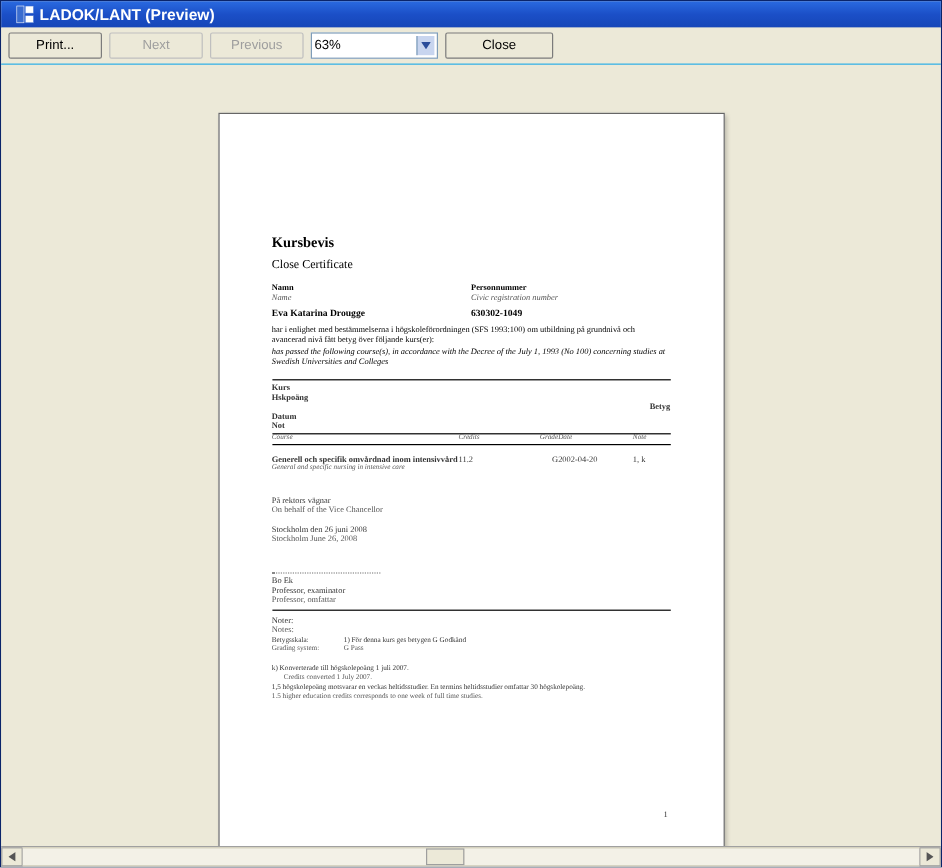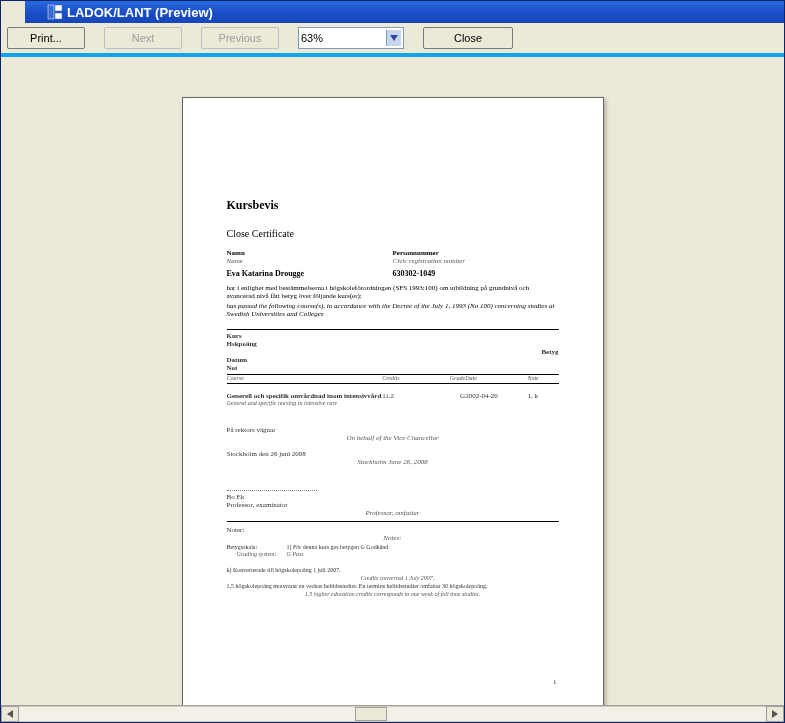--- a/index.html
+++ b/index.html
@@ -1,49 +1,49 @@
 <!DOCTYPE html>
 <html><head>
 <meta charset="utf-8">
 <style>
   html,body{margin:0;padding:0;font-family:Tahoma,Arial,sans-serif;font-size:11px;background:#ece9d8;}
   .window{width:785px;height:723px;border:1px solid #0a246a;box-sizing:border-box;position:relative;background:#ece9d8;display:flex;flex-direction:column;}
-  .titlebar{height:22px;background:linear-gradient(to bottom,#2a6ae0 0%,#1b4fc7 50%,#1646b8 100%);color:#fff;font-weight:bold;display:flex;align-items:center;padding:0 22px;font-size:13px;margin-left:24px;}
+  .titlebar{height:22px;background:linear-gradient(to bottom,#2a6ae0 0%,#1b4fc7 50%,#1646b8 100%);color:#fff;font-weight:bold;display:flex;align-items:center;padding:0 12px;font-size:13px;}
   .titlebar .appicon{width:16px;height:16px;margin-right:4px;display:inline-block;}
   .appicon svg{display:block;}
-  .toolbar{height:26px;background:#ece9d8;border-bottom:4px solid #0ea5e9;display:flex;align-items:center;padding:2px 6px;gap:19px;}
+  .toolbar{height:26px;background:#ece9d8;border-bottom:1px solid #0ea5e9;display:flex;align-items:center;padding:2px 6px;gap:6px;}
   .btn{height:20px;min-width:60px;padding:0 8px;background:#ece9d8;border:1px solid #7b7b7b;border-radius:2px;font-size:11px;cursor:pointer;display:flex;align-items:center;justify-content:center;}
   .btn.disabled{color:#9e9e9e;border-color:#bfbfbf;cursor:default;}
   .zoom{height:20px;width:100px;border:1px solid #7f9db9;background:#fff;font-size:11px;padding:0 2px;display:flex;align-items:center;justify-content:space-between;}
   .zoom .tri{width:14px;height:16px;background:#c8d5ef;border-left:1px solid #7f9db9;display:flex;align-items:center;justify-content:center;}
   .tri svg{display:block;}
   .viewport{flex:1;background:#ece9d8;position:relative;overflow:hidden;}
   .page{position:absolute;left:50%;top:40px;transform:translateX(-50%);width:420px;height:618px;background:#fff;border:1px solid #666;box-shadow:2px 2px 4px rgba(0,0,0,0.25);}
   .doc{position:absolute;left:44px;right:44px;top:100px;font-family:"Times New Roman",serif;color:#333;}
-  .doc h1{font-size:12px;margin:0 0 15px 0;font-weight:bold;color:#000;}
+  .doc h1{font-size:12px;margin:0 0 5px 0;font-weight:bold;color:#000;}
   .doc .sub{font-size:10px;margin:0 0 10px 0;color:#000;}
   .rowhdr{display:flex;font-size:7px;color:#000;}
   .rowhdr .c1{flex:1;}
   .rowhdr .c2{flex:1;}
   .ital{font-style:italic;color:#555;font-size:7px;}
   .name{font-size:8px;font-weight:bold;color:#000;margin:4px 0 6px 0;}
   .para{font-size:7px;line-height:1.2;color:#000;margin-bottom:1px;}
   .tbl{margin-top:10px;}
   .thead{display:flex;font-size:7px;font-weight:bold;border-top:1px solid #000;border-bottom:1px solid #000;padding:2px 0;flex-direction:column;}
   .thead2{display:flex;font-size:6px;font-style:italic;color:#555;border-bottom:1px solid #000;padding:0 0 2px 0;}
   .tc1{flex:3;}
   .tc2{flex:1;}
   .tc3{flex:0.6;text-align:right;}
   .tc4{flex:1.2;}
   .tc5{flex:0.6;}
   .trow{display:flex;font-size:7px;padding-top:8px;}
   .trow .tc1{font-weight:bold;}
   .trow-it{display:flex;font-size:6px;font-style:italic;color:#555;}
   .sig{margin-top:20px;font-size:7px;}
-  .sig .it{font-style:italic;color:#555;text-align:center;}
+  .sig .it{color:#555;}
   .sigline{border-top:1px dotted #888;width:90px;margin:24px 0 2px 0;}
   .ruler{border-top:1px solid #000;margin:4px 0 4px 0;}
   .small{font-size:6px;line-height:1.3;}
   .pgno{position:absolute;bottom:30px;right:46px;font-family:"Times New Roman",serif;font-size:7px;color:#333;}
   .hscroll{height:16px;background:#ece9d8;border-top:1px solid #a0a0a0;display:flex;align-items:center;}
   .sbtn{width:16px;height:14px;background:#ece9d8;border:1px solid #9e9e9e;display:flex;align-items:center;justify-content:center;}
   .strack{flex:1;height:14px;background:#f3f1e7;position:relative;border-top:1px solid #d0cdb8;border-bottom:1px solid #d0cdb8;}
   .sthumb{position:absolute;left:45%;top:0;height:12px;width:30px;background:#ece9d8;border:1px solid #9e9e9e;}
 </style>
 </head>

